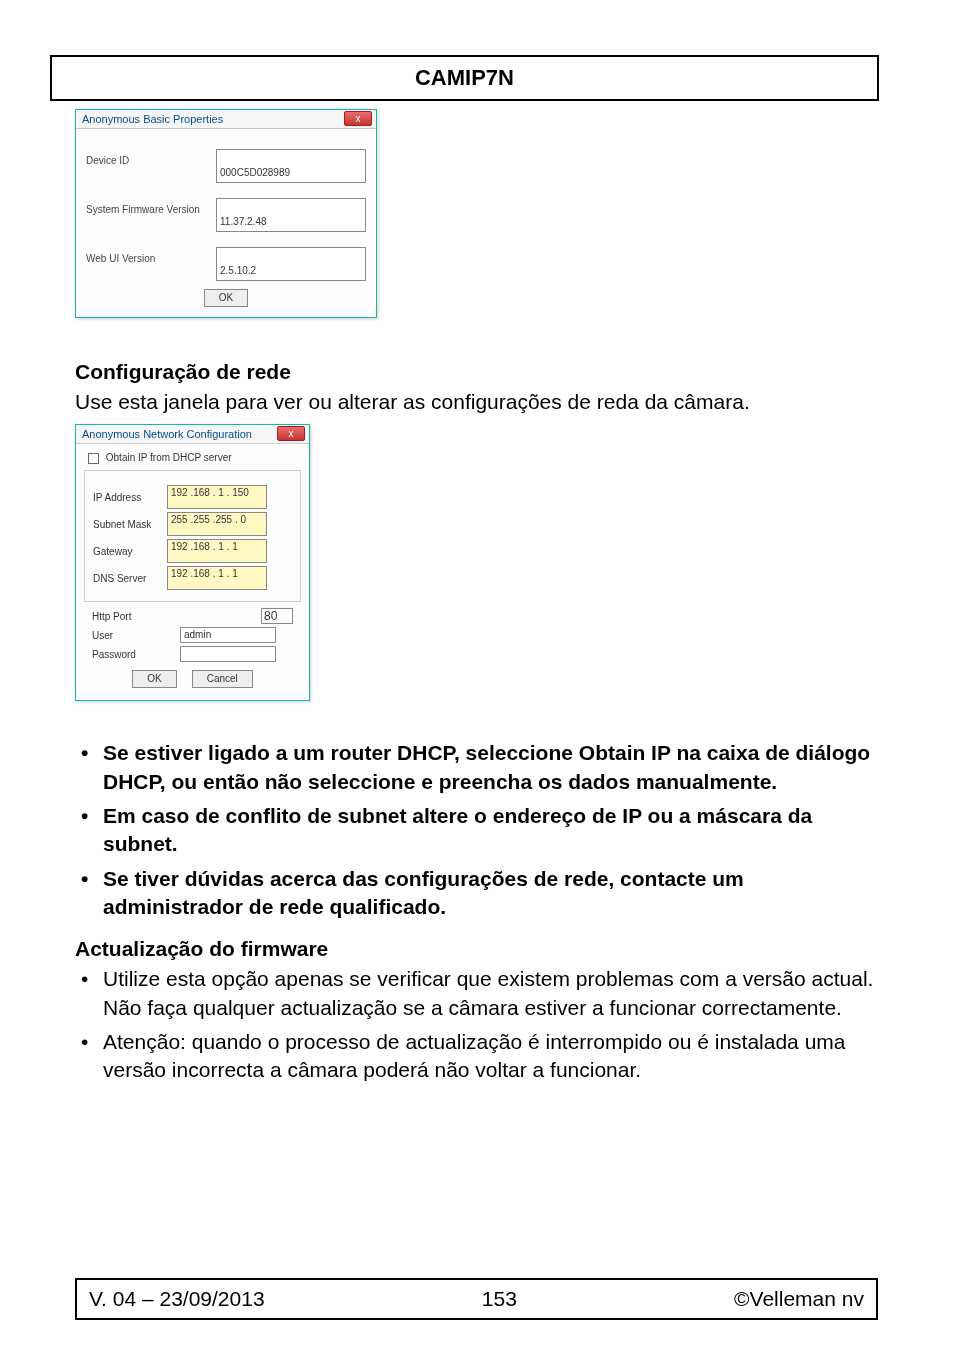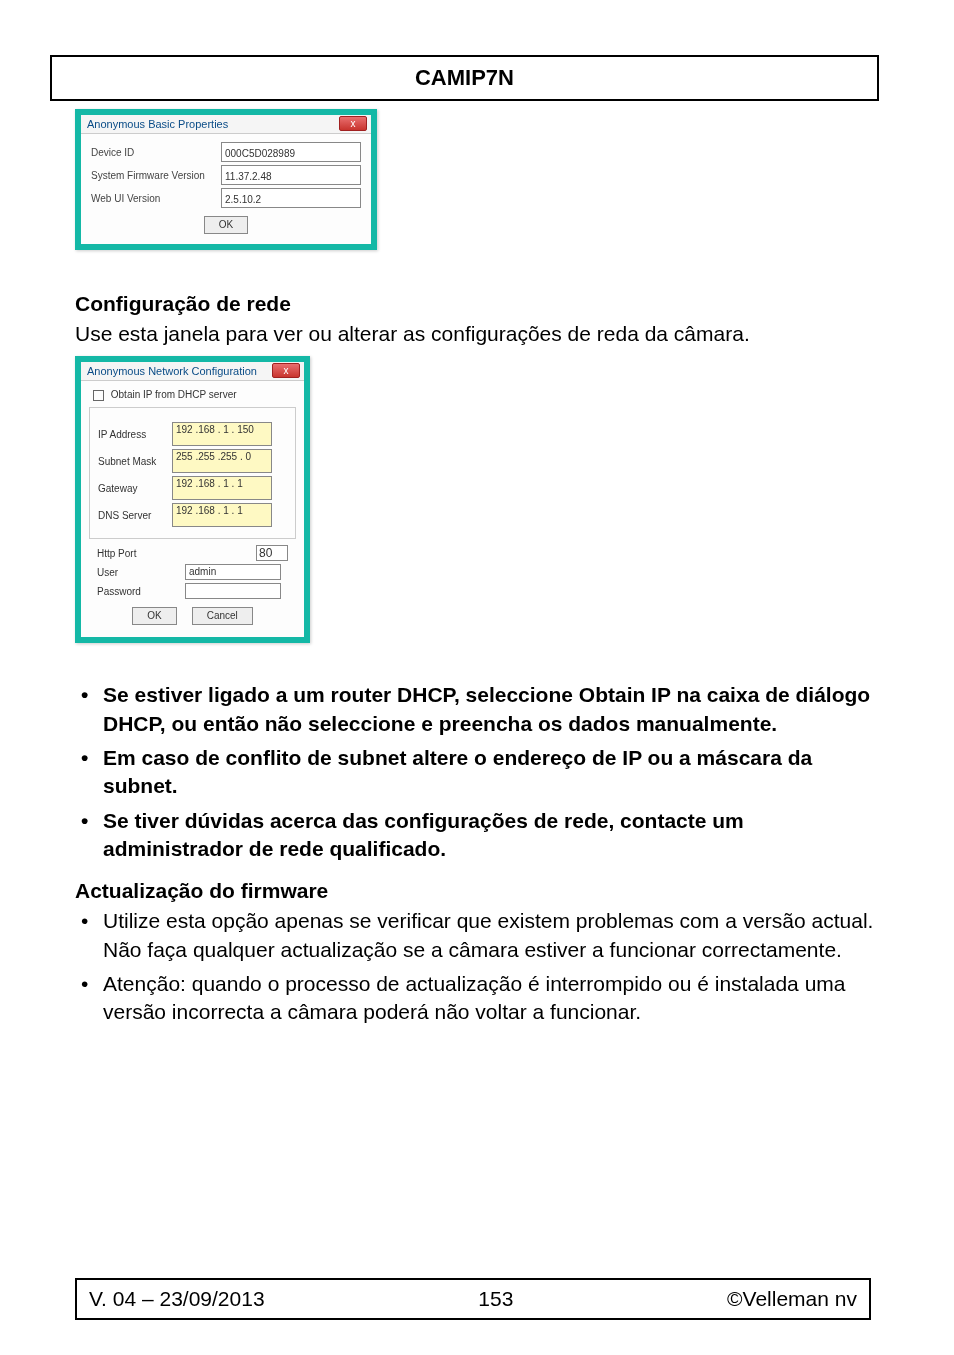--- a/index.html
+++ b/index.html
@@ -17,21 +17,21 @@
       padding: 8px 10px;
       text-align: center;
       font-weight: bold;
       font-size: 22px;
     }
     .content {
       padding: 0 75px;
     }
     
     .dialog {
-      border: 6px solid #14b8a6;
+      border: 1px solid #14b8a6;
       background: #fdfdfd;
       width: 302px;
       font-family: Tahoma, Arial, sans-serif;
       font-size: 11px;
       color: #333;
       margin-top: 8px;
       box-shadow: 1px 1px 3px rgba(0,0,0,0.2);
     }
     .dialog-title {
       padding: 3px 6px;
@@ -67,23 +67,24 @@
       width: 130px;
       font-size: 10px;
       color: #444;
     }
     .field-input {
       flex: 1;
       height: 20px;
       border: 1px solid #888;
       background: #fff;
       font-size: 10px;
-      padding: 4px 3px;
+      padding: 16px 3px;
       line-height: 14px;
       font-family: Tahoma, Arial, sans-serif;
+      margin-top: 12px;
     }
     .dialog-buttons {
       text-align: center;
       margin-top: 8px;
     }
     .dlg-btn {
       display: inline-block;
       border: 1px solid #888;
       background: #eee;
       font-size: 10px;
@@ -215,21 +216,21 @@
       content: "•";
       position: absolute;
       left: 6px;
       top: 0;
       font-size: 21px;
     }
     .footer {
       position: absolute;
       bottom: 35px;
       left: 75px;
-      right: 83px;
+      right: 76px;
       border: 2px solid #000;
       padding: 7px 12px;
       display: flex;
       justify-content: space-between;
       font-size: 21px;
     }
   </style>
 </head>
 <body>
 

